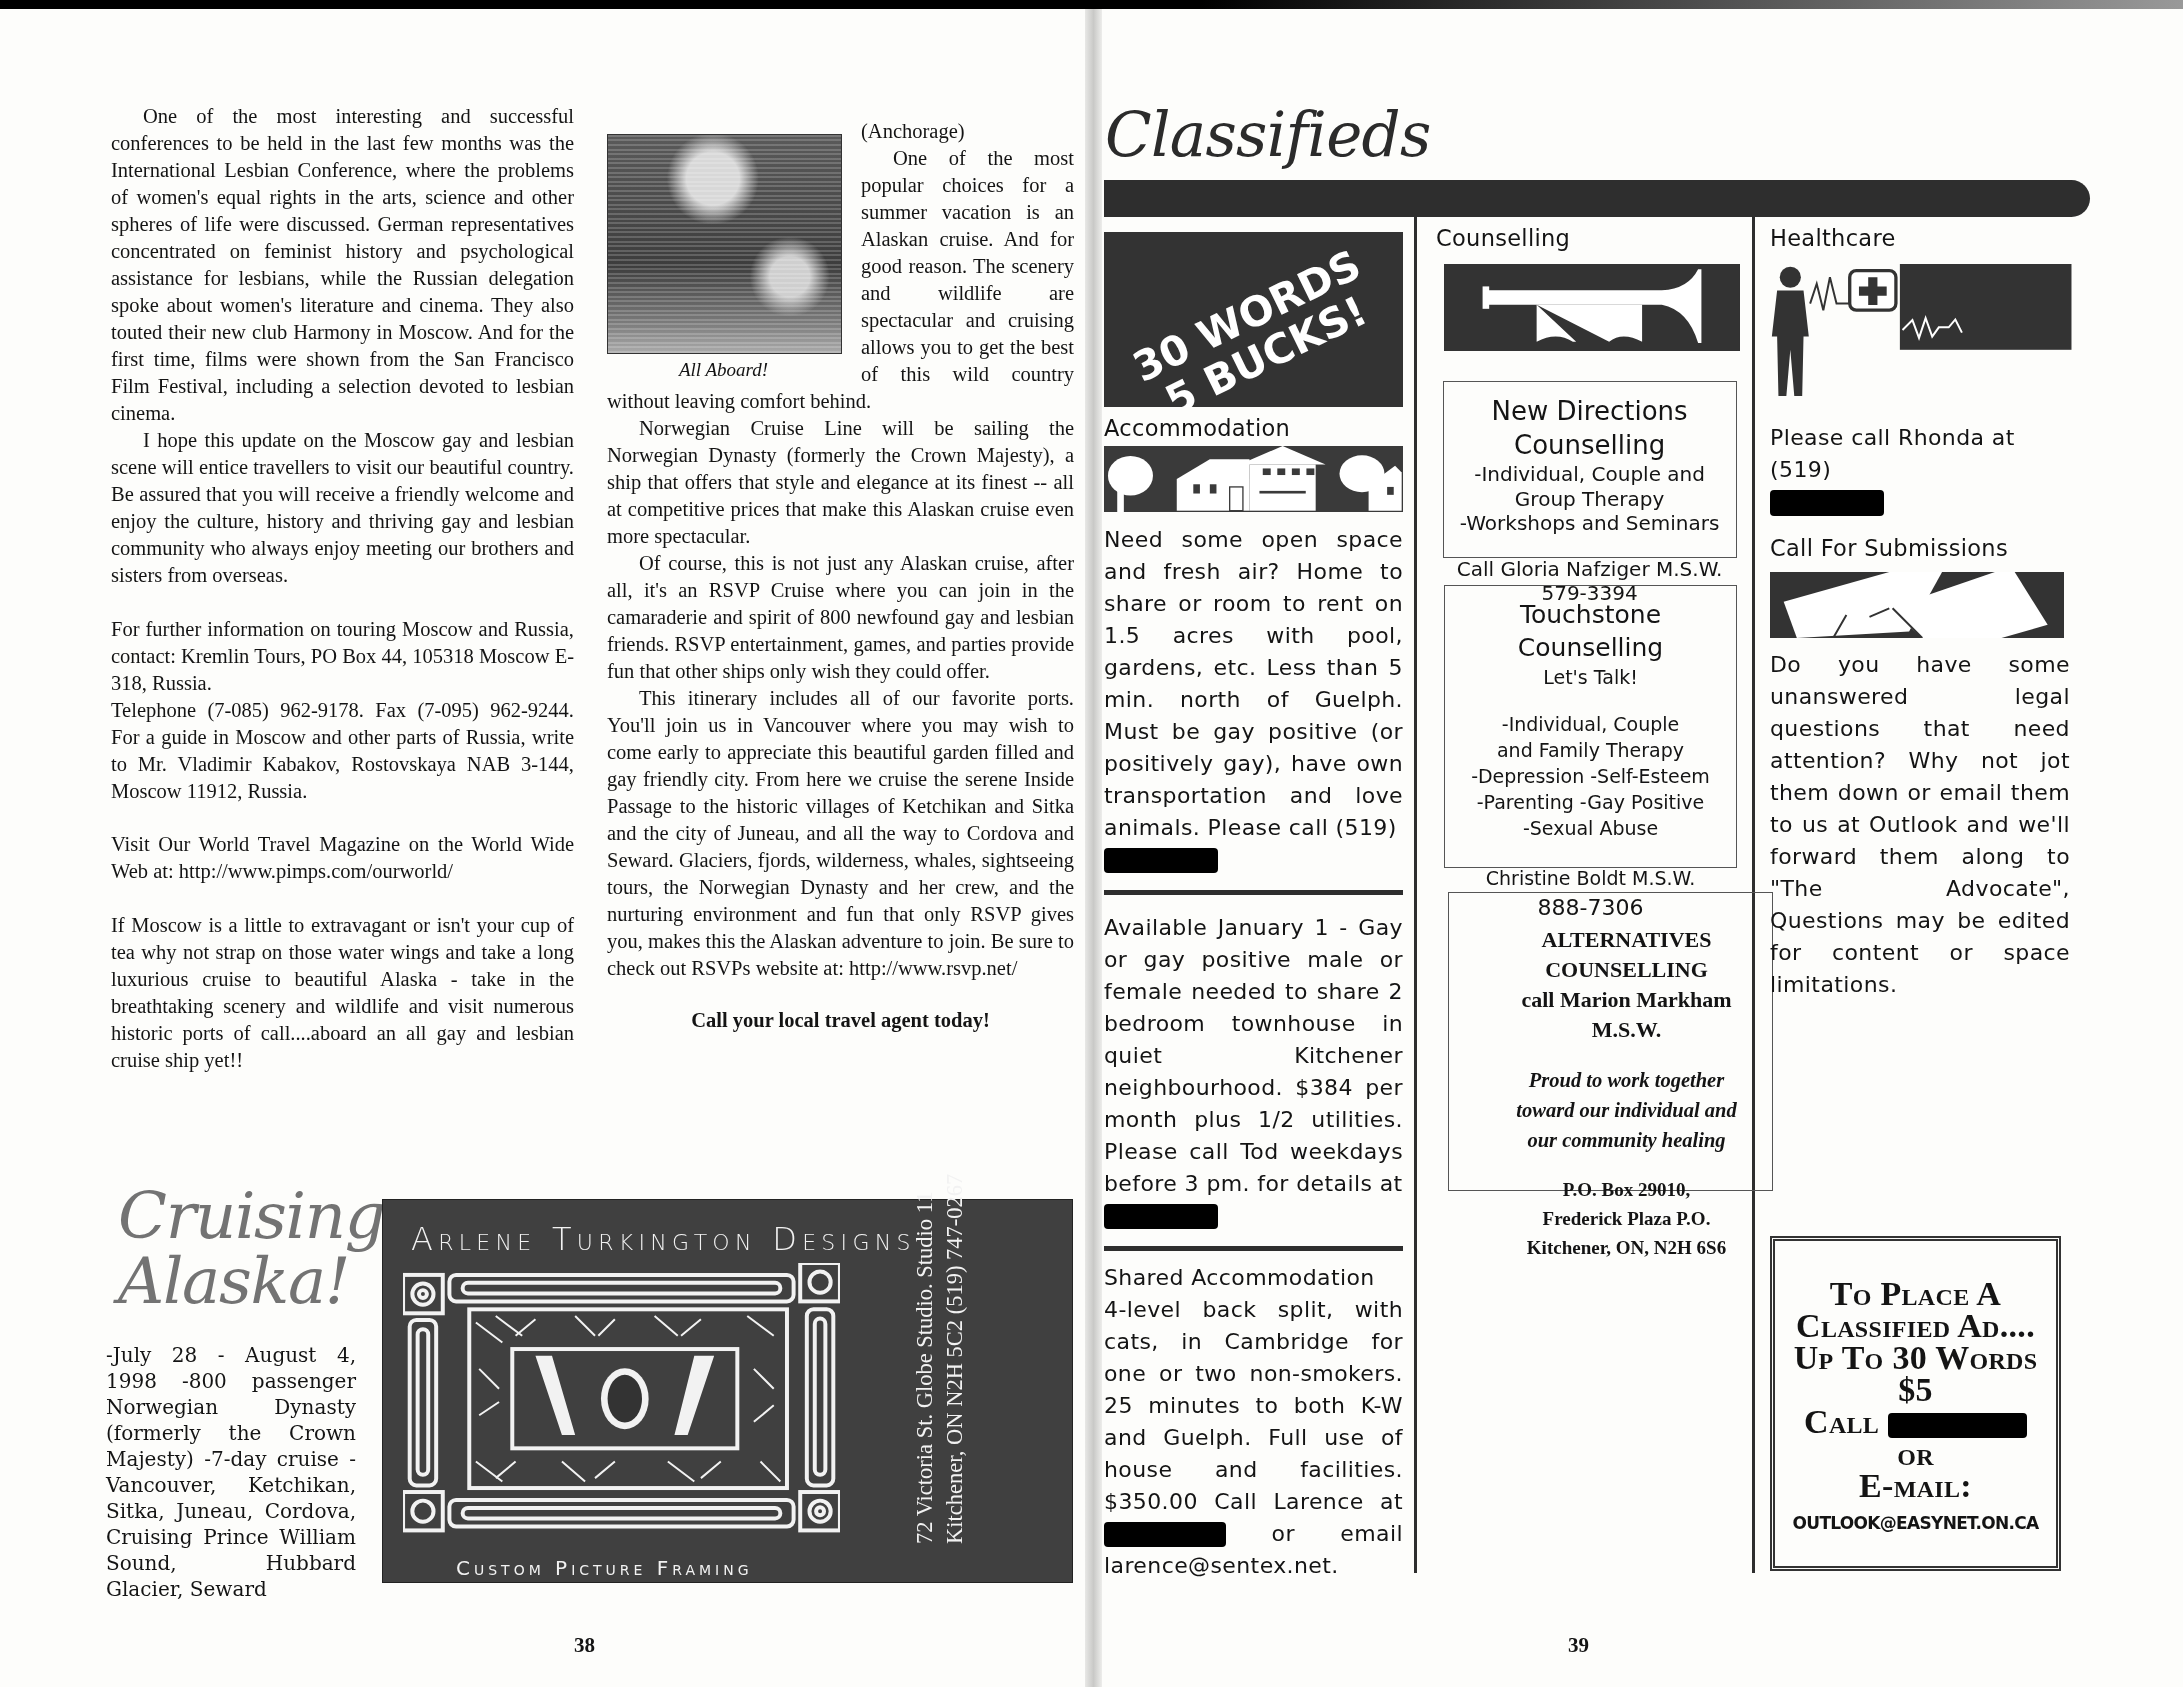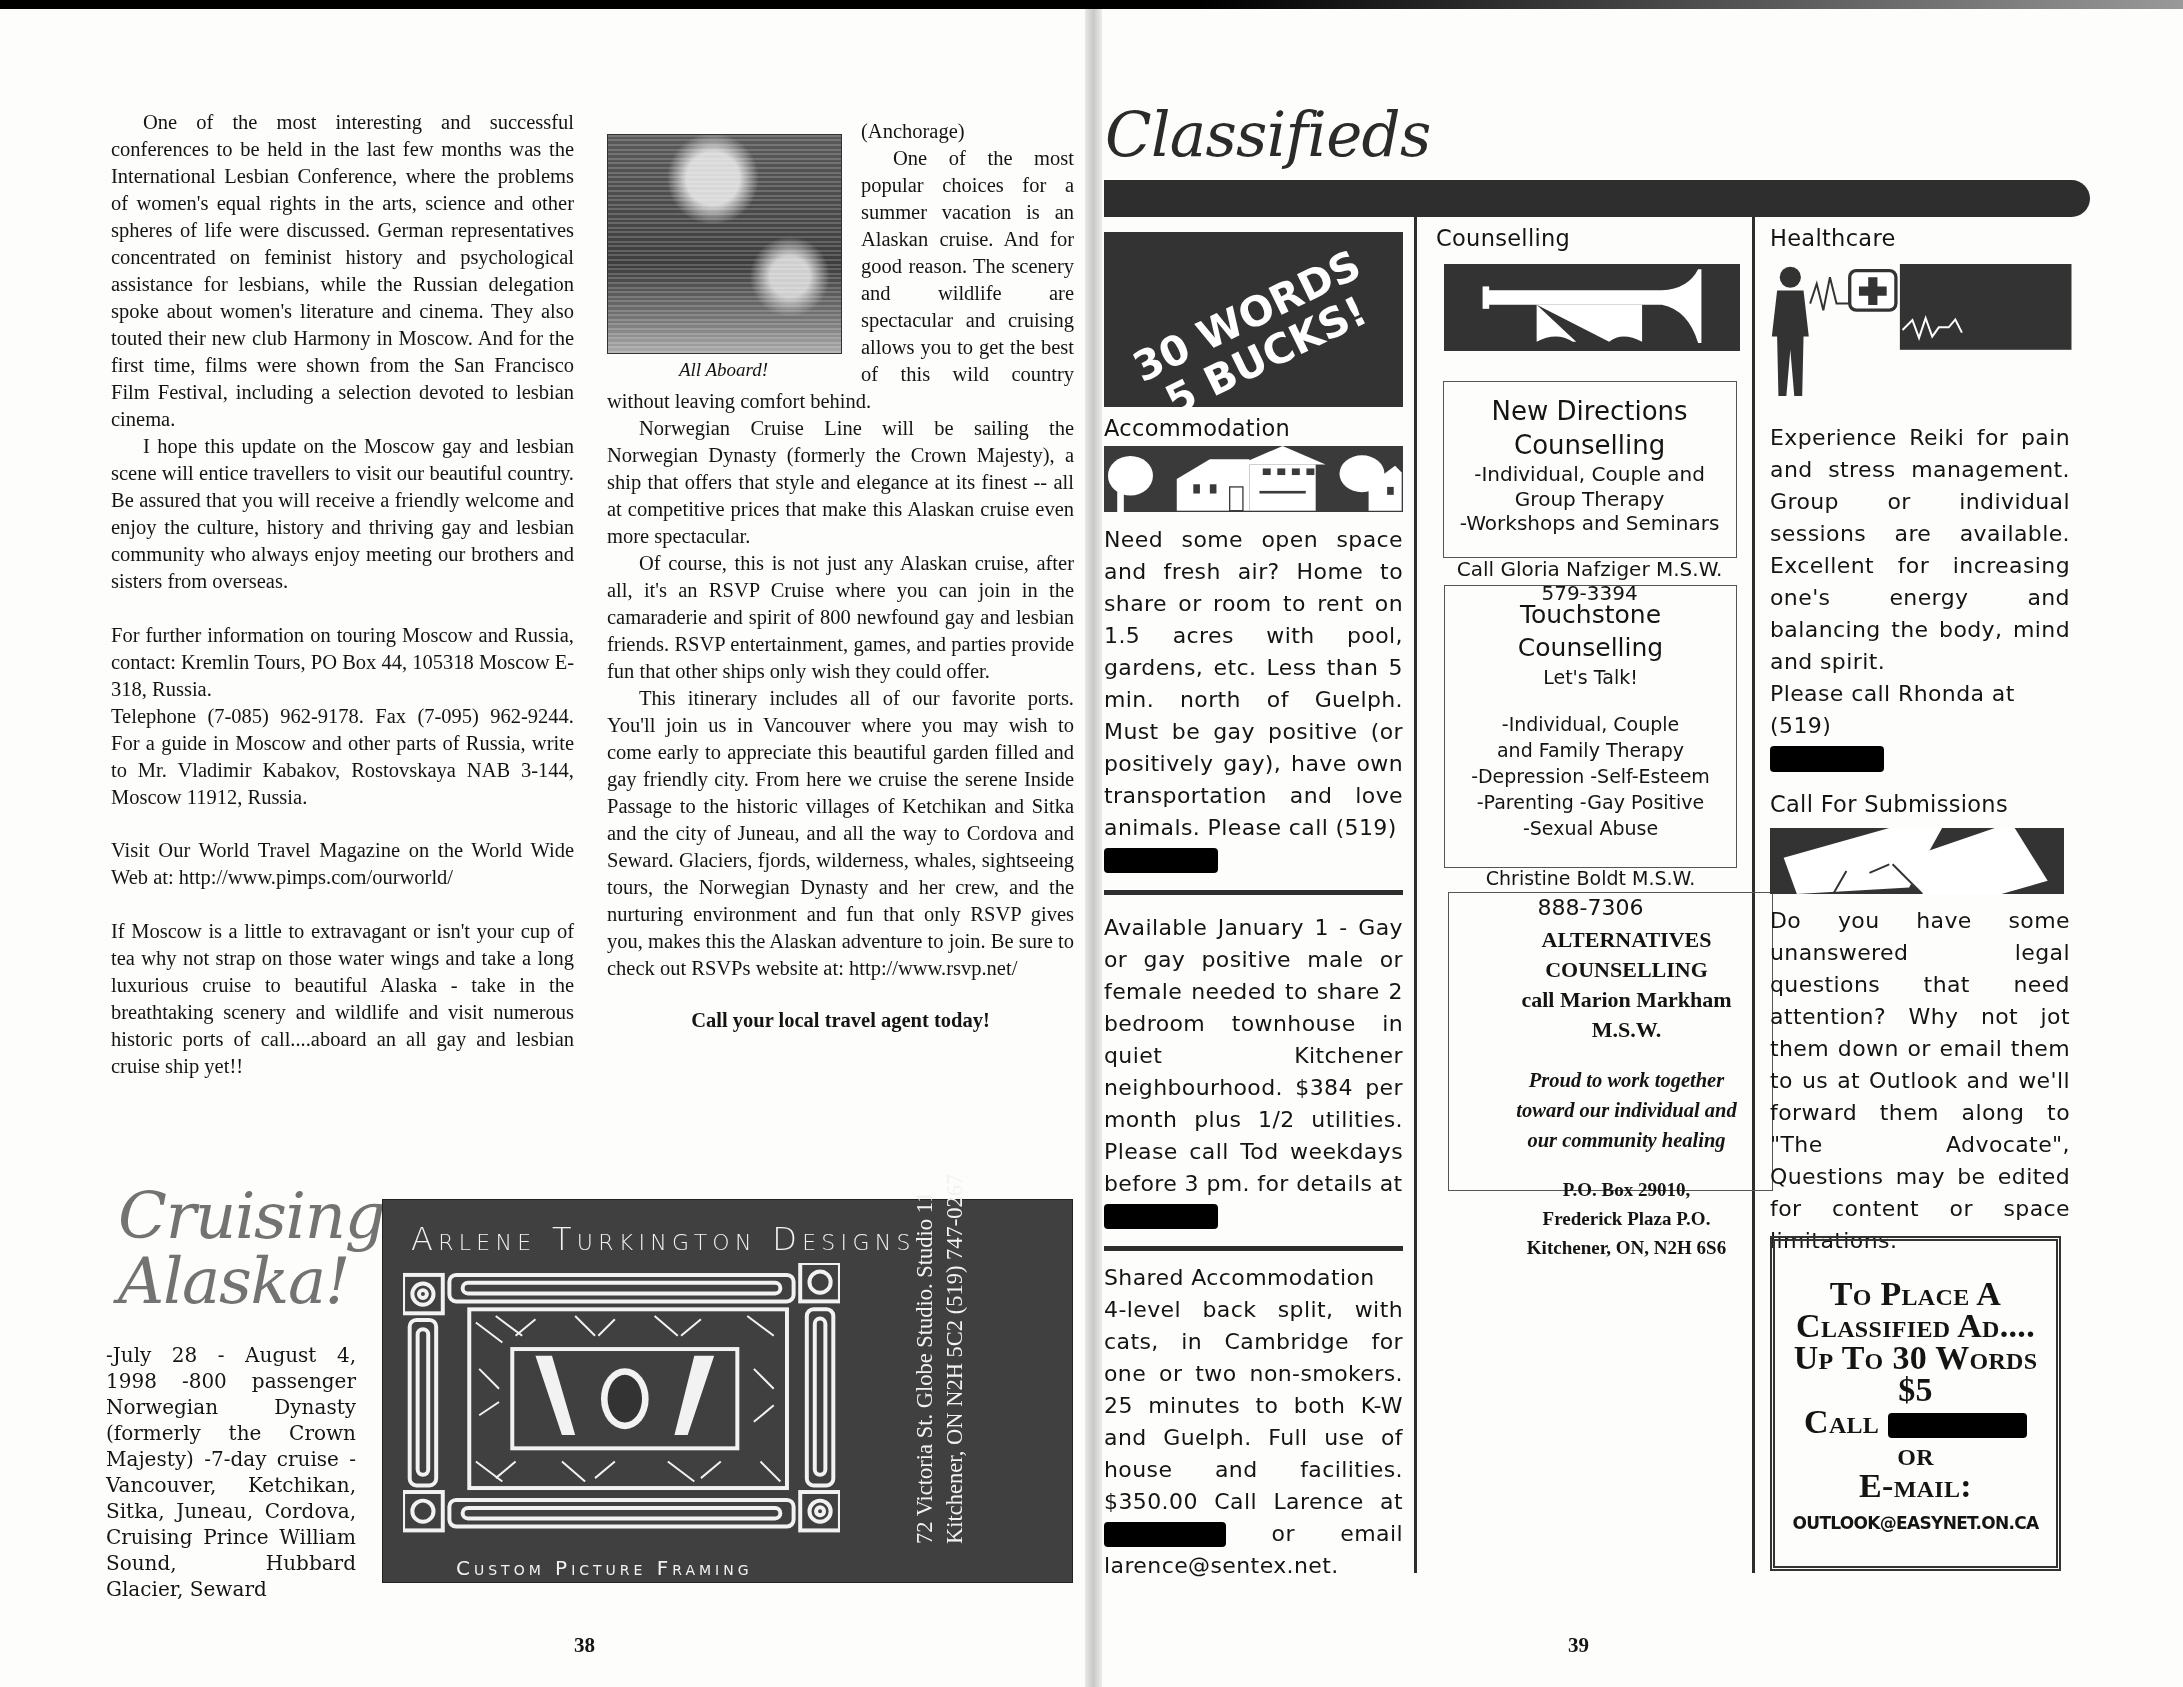--- a/index.html
+++ b/index.html
@@ -7,21 +7,21 @@
   .scanbar { position:absolute; left:0; top:0; width:2183px; height:9.3px; background:linear-gradient(90deg,#000 0%,#000 55%,#555 80%,#999 100%); }
   .gutter { position:absolute; left:1085px; top:9.3px; width:17px; height:1678px; background:linear-gradient(90deg,#e8e8e6,#c9c9c7 50%,#ededeb); }
   .abs { position:absolute; }
   .serif { font-family:"Liberation Serif","DejaVu Serif",serif; }
   .body-text { font-size:20.5px; line-height:27px; text-align:justify; margin:0; }
   .indent { text-indent:32px; }
   p { margin:0; }
   .gap { height:26.5px; }
 
   
-  #col1 { left:111px; top:109px; width:463px; }
+  #col1 { left:111px; top:103px; width:463px; }
   #col2 { left:607px; top:118px; width:467px; }
   .photo { float:left; width:233px; margin:16px 21px 0 0; }
   .photo-img { width:233px; height:218px; background:
       repeating-linear-gradient(0deg, rgba(255,255,255,.18) 0 2px, transparent 2px 4.6px),
       radial-gradient(circle at 45% 20%, #d8d8d8 0 26.5px, transparent 46px),
       radial-gradient(circle at 78% 65%, #cfcfcf 0 20px, transparent 40px),
       linear-gradient(180deg,#5a5a5a,#3d3d3d 60%,#777 85%,#aaa);
       border:0.7px solid #333; }
   .caption { font-style:italic; font-size:19px; text-align:center; margin-top:5.3px; }
   .callout { text-align:center; font-weight:bold; font-size:20.5px; margin-top:26.5px; }
@@ -262,21 +262,20 @@
     <g fill="#333">
       <circle cx="30" cy="20" r="16"></circle>
       <path d="M10 40 L50 40 L58 110 L50 110 L48 200 L36 200 L30 130 L24 200 L12 200 L10 110 L2 110Z"></path>
     </g>
     <path d="M60 60 L70 30 L80 70 L90 20 L100 60 L120 60" stroke="#333" stroke-width="3" fill="none"></path>
     <rect x="120" y="10" width="70" height="60" rx="10" fill="#fff" stroke="#333" stroke-width="5"></rect>
     <path d="M148 20 h14 v14 h14 v14 h-14 v14 h-14 v-14 h-14 v-14 h14z" fill="#333"></path>
     <path d="M200 100 L215 85 L225 112 L235 82 L245 110 L255 96 L270 96 L280 84 L290 104" stroke="#fff" stroke-width="3" fill="none"></path>
   </svg>
   <div class="clas-text">
-    <span>Experience Reiki for pain and stress management. Group or individual sessions are available. Excellent for increasing one's energy and balancing the body, mind and spirit.</span>
     <div style="text-align:left;">Please call Rhonda at (519)</div>
     <div><span class="redact" style="width:114px;height:26.5px;"></span></div>
   </div>
   <div class="cat-head" style="margin-top:17px;">Call For Submissions</div>
   <svg class="env-art" viewBox="0 0 444 100">
     <rect width="444" height="100" fill="#333"></rect>
     <polygon points="20,45 180,0 260,0 210,90 40,100" fill="#fff"></polygon>
     <polygon points="180,55 340,0 370,0 420,80 350,100 230,100" fill="#fff"></polygon>
     <path d="M95 100 L115 65 M185 55 L230 100 M180 55 L150 68" stroke="#333" stroke-width="3" fill="none"></path>
   </svg>

